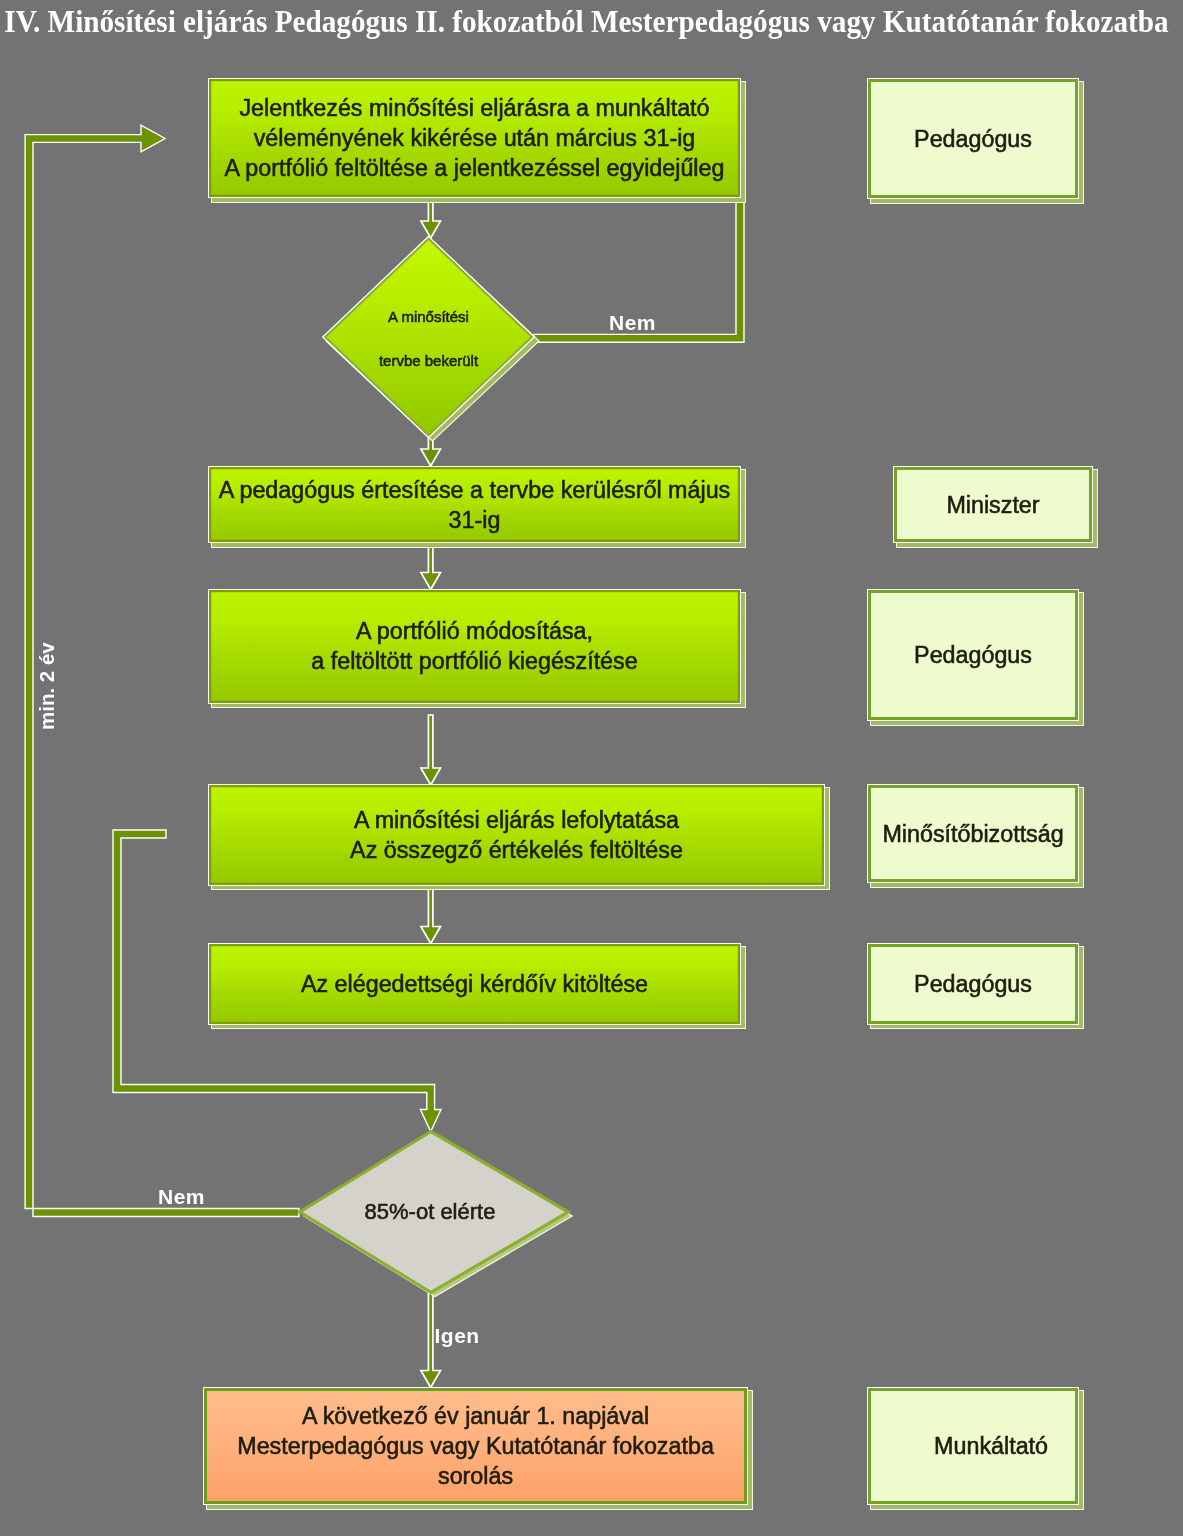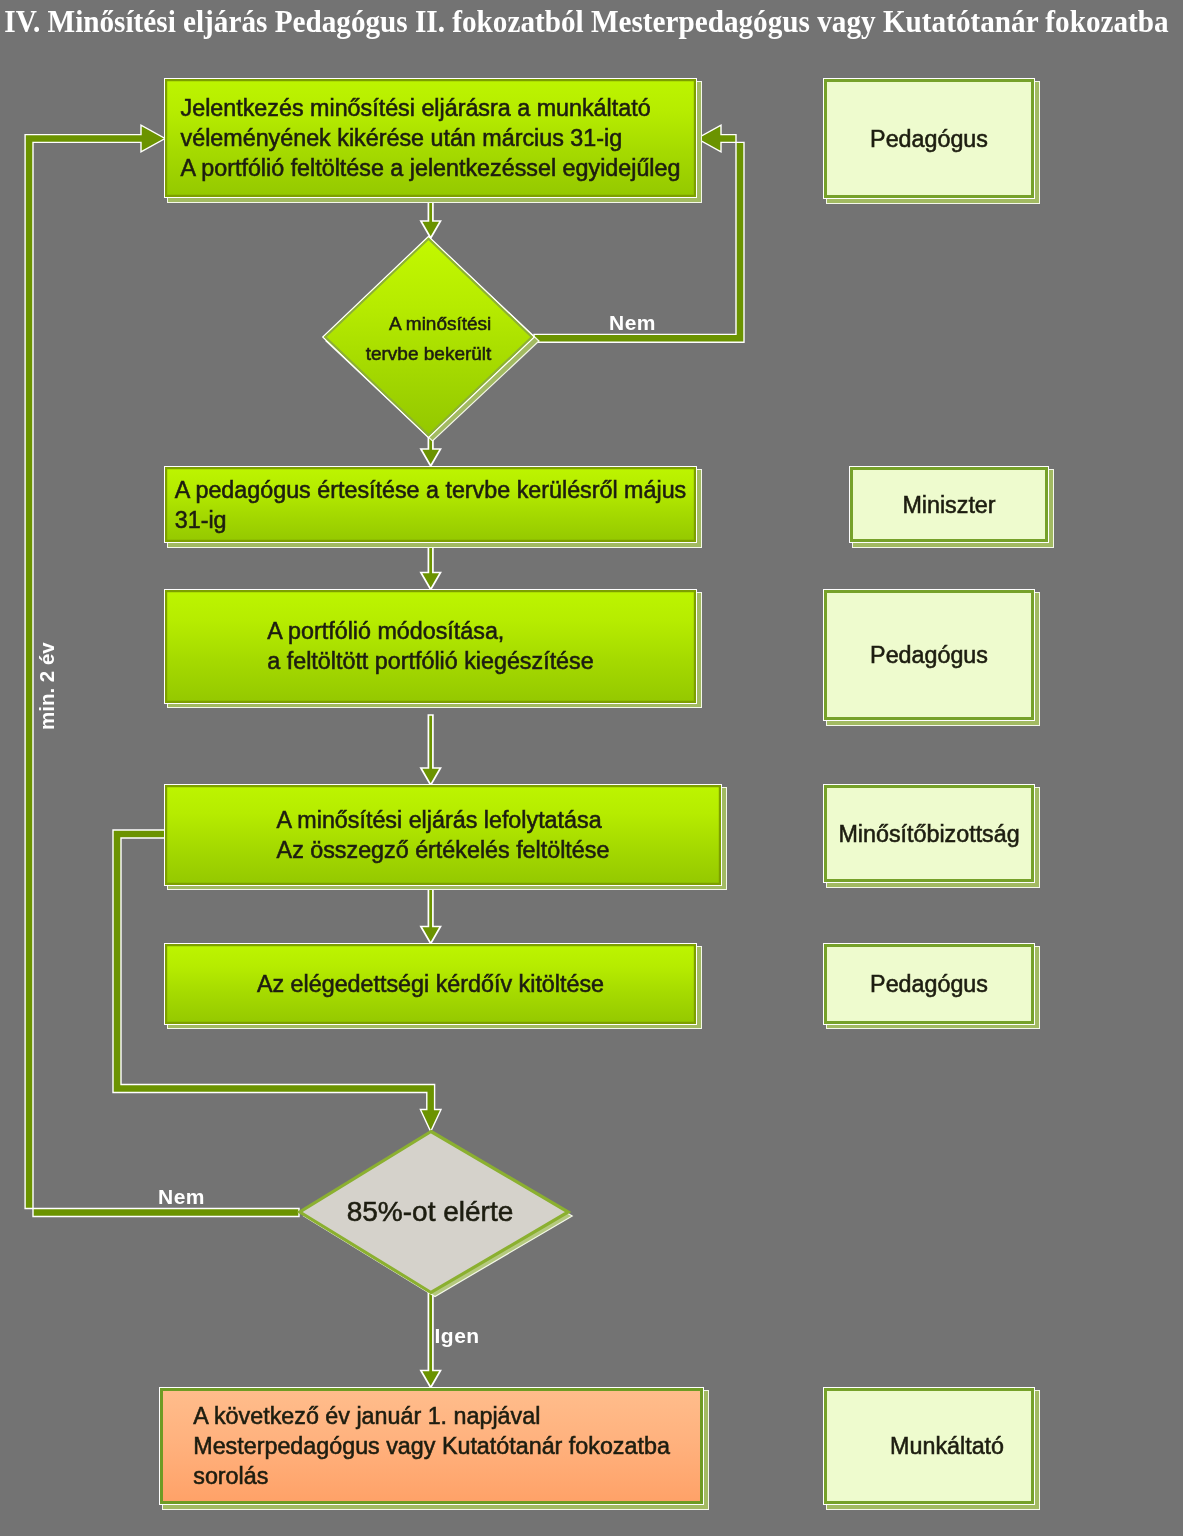--- a/index.html
+++ b/index.html
@@ -10,21 +10,21 @@
   #title{position:absolute;left:-405px;top:4px;width:1983px;text-align:center;
          font-family:"Liberation Serif", serif;font-weight:bold;font-size:30.8px;
          line-height:36px;color:#ffffff;white-space:nowrap;
          transform:scaleX(0.948);transform-origin:50% 0;}
 
   svg.layer{position:absolute;left:0;top:0;width:1183px;height:1536px;pointer-events:none;}
   #conn{z-index:1;}
   #diamonds{z-index:2;}
 
   .node{position:absolute;box-sizing:border-box;z-index:3;
-        display:flex;align-items:center;justify-content:center;text-align:left;}
+        display:flex;align-items:center;justify-content:center;text-align:center;margin-left:44px;}
   .node .lbl{position:relative;z-index:1;font-weight:400;font-size:23.3px;line-height:30px;
              color:#1d1d10;white-space:pre-line;-webkit-text-stroke:0.55px #1d1d10;}
   .node .shadow{position:absolute;left:3px;top:3px;right:-4.5px;bottom:-4.5px;
                 border:1.2px solid #f4f8ea;background:#a2ba62;z-index:0;box-sizing:border-box;}
   .node .face{position:absolute;left:0;top:0;right:0;bottom:0;z-index:1;box-sizing:border-box;
               border:1.4px solid #ffffff;}
 
   .proc .face{background:linear-gradient(to bottom,#bdf500 0%,#b6ec00 28%,#a5da00 62%,#94c800 100%);
               box-shadow:inset 0 0 0 2.2px #7d9f00;}
   .orange .face{background:linear-gradient(to bottom,#ffbd8c 0%,#ffb17d 48%,#ffa167 100%);
@@ -98,21 +98,21 @@
 31-ig</div>
   </div>
 
   <div class="node proc" style="left:164px;top:588.8px;width:533px;height:115px;">
     <div class="shadow"></div>
     <div class="face"></div>
     <div class="lbl">A portfólió módosítása,
 a feltöltött portfólió kiegészítése</div>
   </div>
 
-  <div class="node proc" style="left:164px;top:784px;width:558px;height:101.5px;">
+  <div class="node proc" style="left:164px;top:784px;width:617px;height:101.5px;">
     <div class="shadow"></div>
     <div class="face"></div>
     <div class="lbl">A minősítési eljárás lefolytatása
 Az összegző értékelés feltöltése</div>
   </div>
 
   <div class="node proc" style="left:164px;top:942.8px;width:533px;height:82.2px;">
     <div class="shadow"></div>
     <div class="face"></div>
     <div class="lbl">Az elégedettségi kérdőív kitöltése</div>
@@ -120,25 +120,25 @@
 
   <div class="node orange" style="left:158.8px;top:1386.8px;width:545.5px;height:118.7px;">
     <div class="shadow"></div>
     <div class="face"></div>
     <div class="lbl">A következő év január 1. napjával
 Mesterpedagógus vagy Kutatótanár fokozatba
 sorolás</div>
   </div>
 
   <div class="plain" style="left:322px;top:238.5px;width:213px;height:200px;">
-    <div class="lbl" style="font-weight:400;font-size:19px;line-height:30px;color:#1d1d10;white-space:pre-line;text-align:right;-webkit-text-stroke:0.55px #1d1d10;">A minősítési
+    <div class="lbl" style="font-weight:400;font-size:15px;line-height:44px;color:#1d1d10;white-space:pre-line;-webkit-text-stroke:0.55px #1d1d10;">A minősítési
 tervbe bekerült</div>
   </div>
   <div class="plain" style="left:295px;top:1131px;width:270px;height:162px;">
-    <div class="lbl" style="font-weight:400;font-size:28px;line-height:30px;color:#1d1d10;white-space:pre-line;-webkit-text-stroke:0.55px #1d1d10;">85%-ot elérte</div>
+    <div class="lbl" style="font-weight:400;font-size:22px;line-height:30px;color:#1d1d10;white-space:pre-line;-webkit-text-stroke:0.55px #1d1d10;">85%-ot elérte</div>
   </div>
 
   <div class="node role" style="left:822.8px;top:77.9px;width:212.5px;height:121.5px;">
     <div class="shadow"></div>
     <div class="face"></div>
     <div class="lbl">Pedagógus</div>
   </div>
   <div class="node role" style="left:849px;top:465.8px;width:200px;height:77.7px;">
     <div class="shadow"></div>
     <div class="face"></div>

